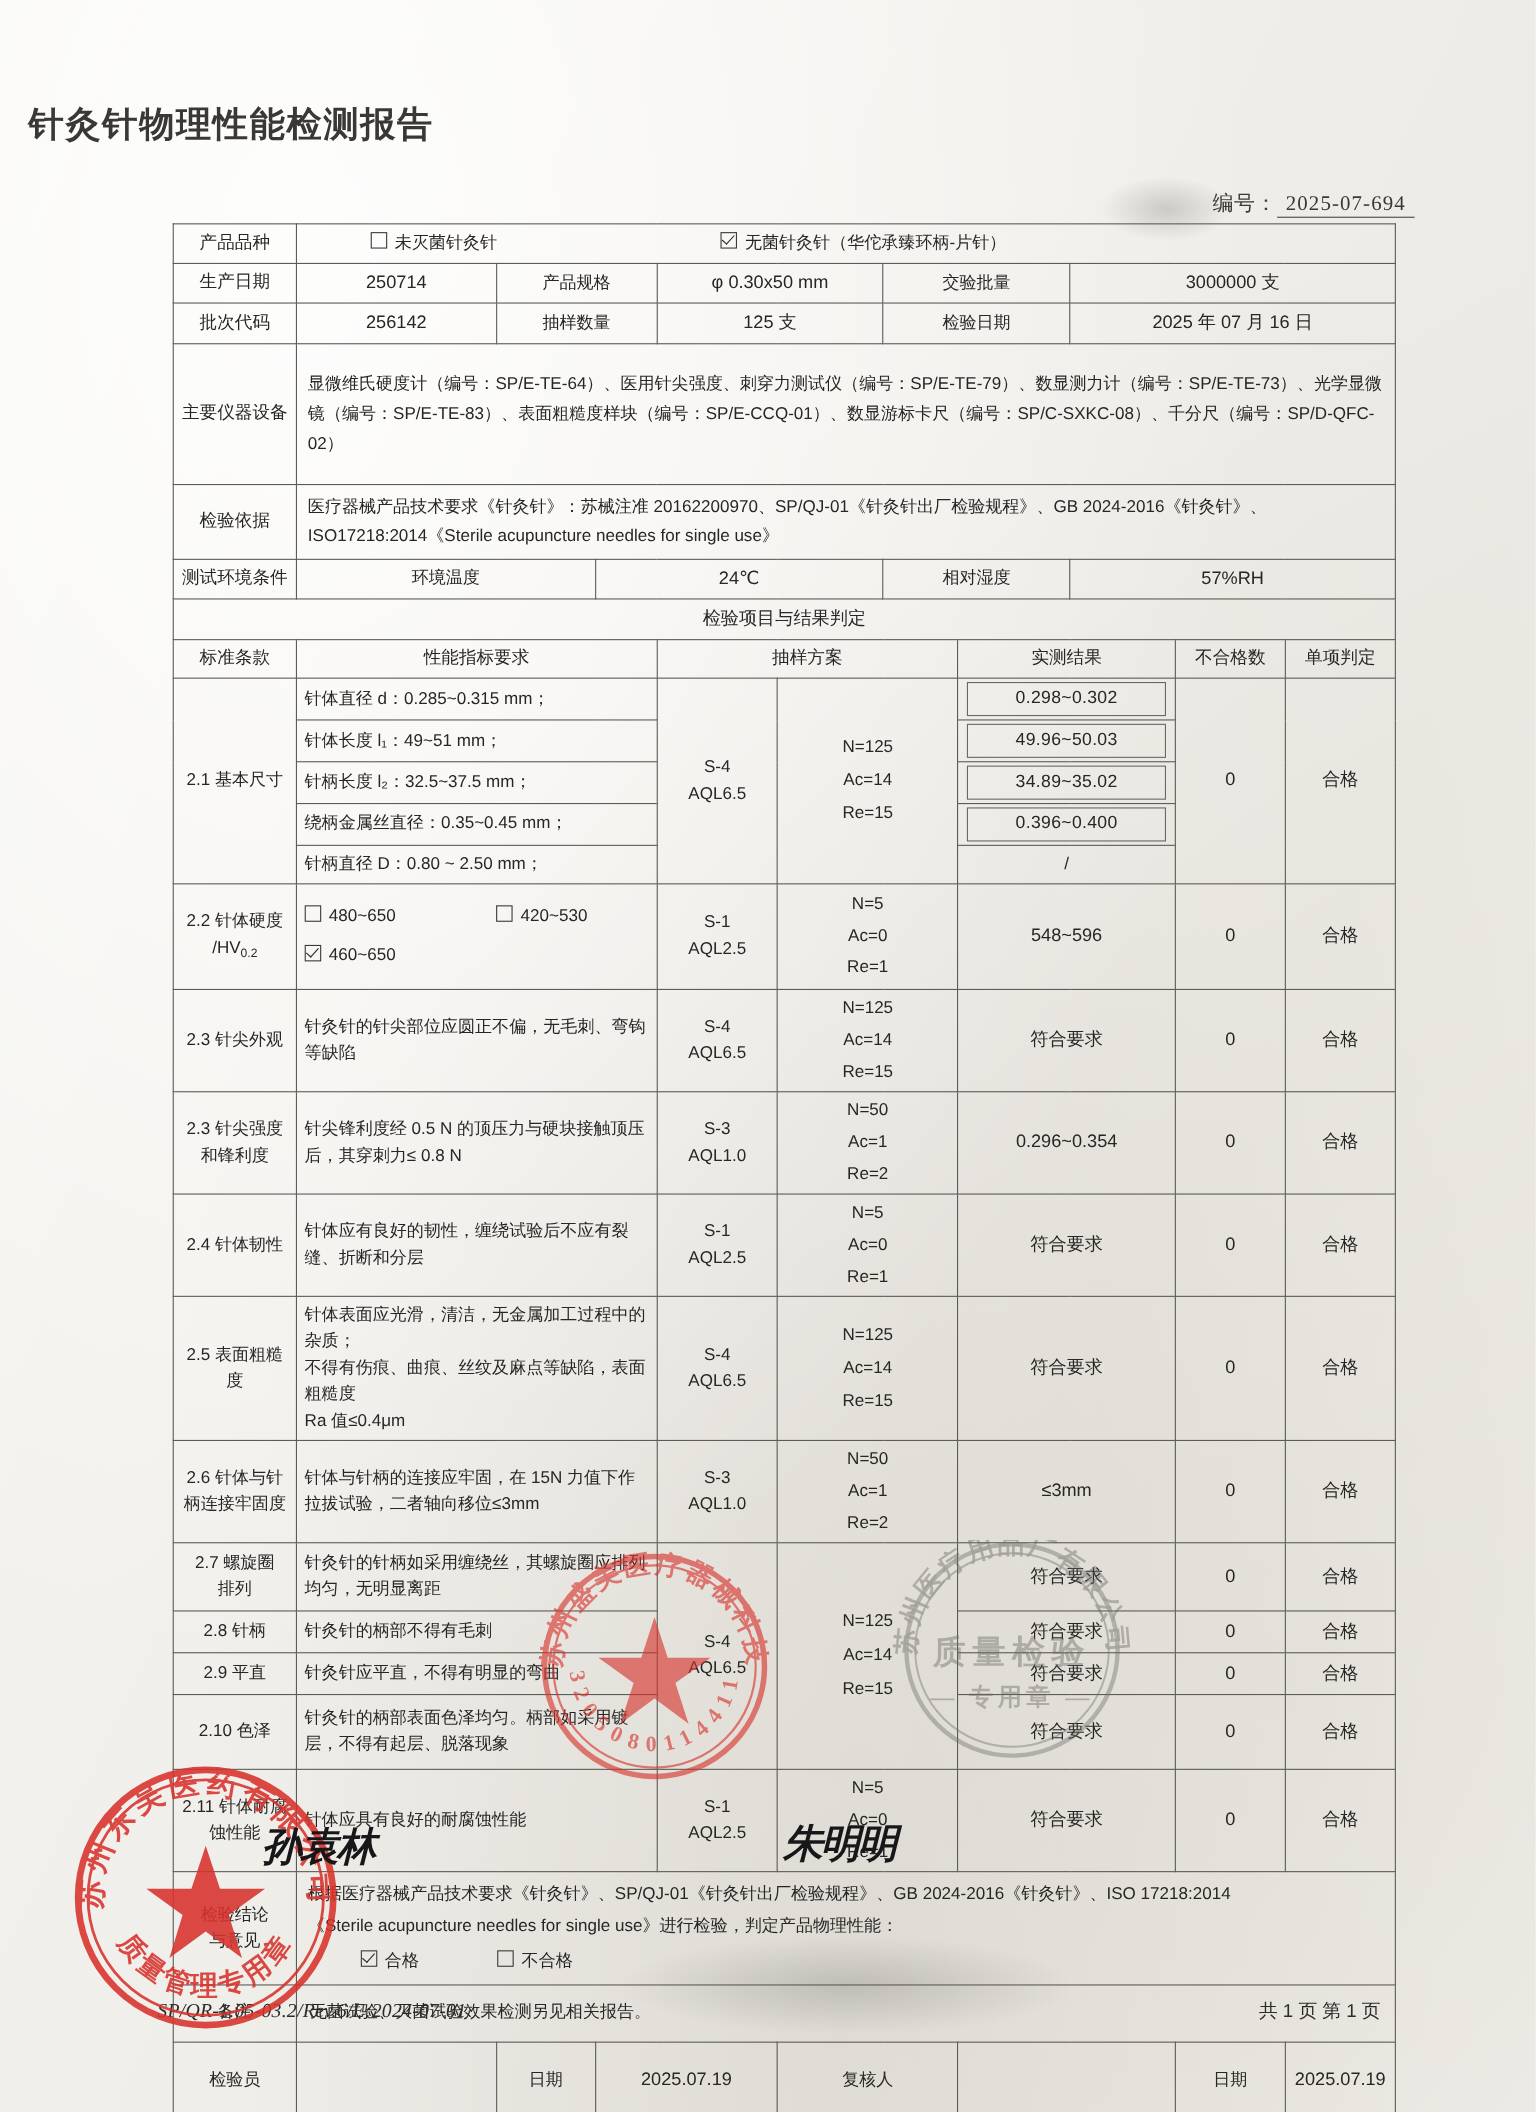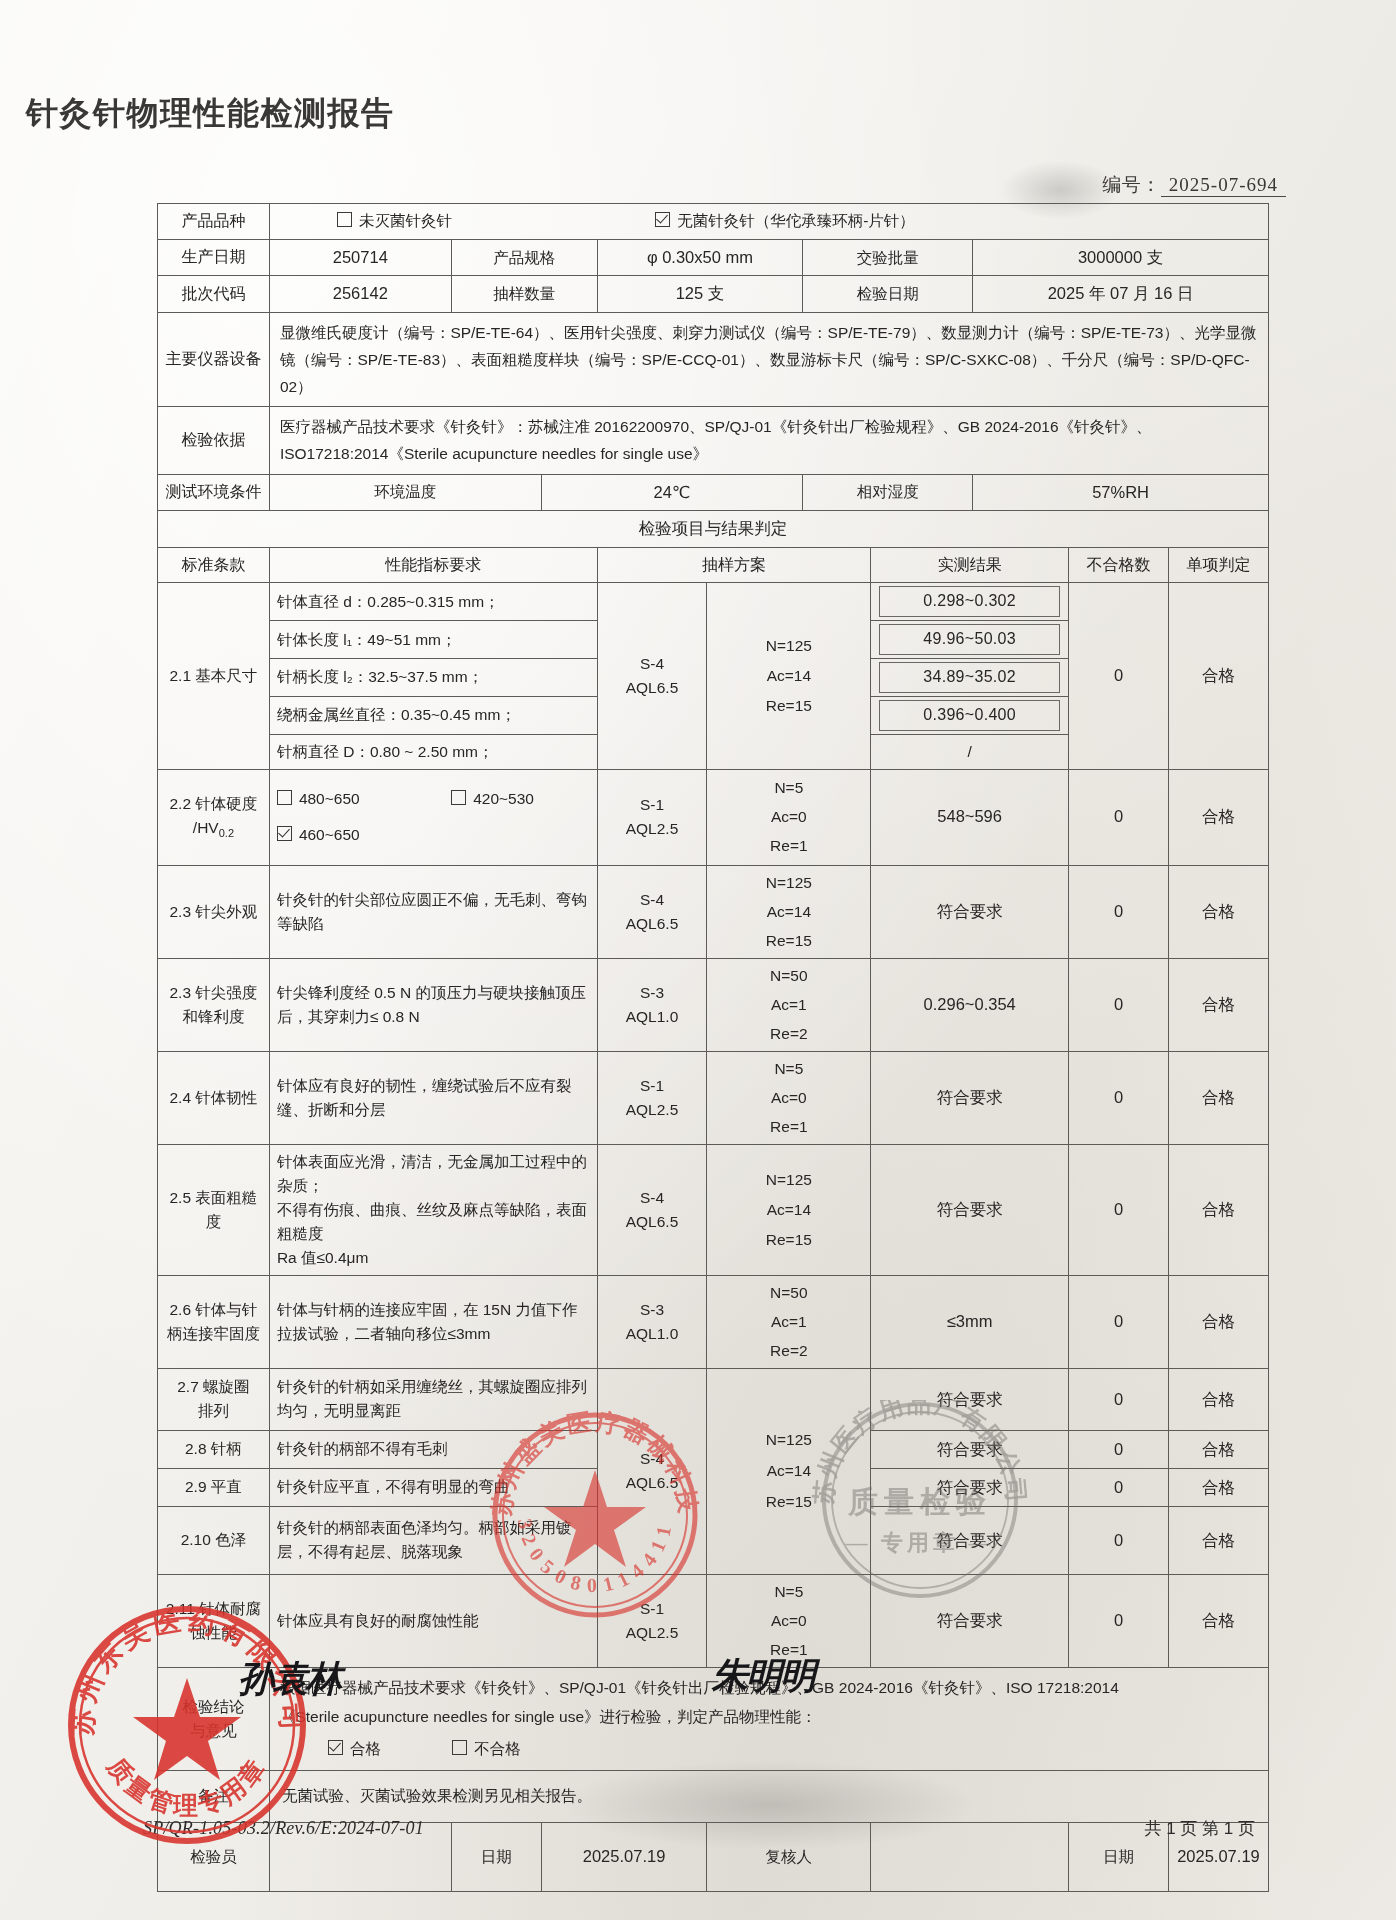--- a/index.html
+++ b/index.html
@@ -205,21 +205,21 @@
       <td class="lbl">批次代码</td>
       <td class="c big" colspan="2">256142</td>
       <td class="c" colspan="2">抽样数量</td>
       <td class="c big" colspan="2">125 支</td>
       <td class="c" colspan="2">检验日期</td>
       <td class="c big" colspan="3">2025 年 07 月 16 日</td>
     </tr>
 
     <tr>
       <td class="lbl">主要仪器设备</td>
-      <td class="l" colspan="11" style="padding:6px 10px;line-height:1.75;">显微维氏硬度计（编号：SP/E-TE-64）、医用针尖强度、刺穿力测试仪（编号：SP/E-TE-79）、数显测力计（编号：SP/E-TE-73）、光学显微镜（编号：SP/E-TE-83）、表面粗糙度样块（编号：SP/E-CCQ-01）、数显游标卡尺（编号：SP/C-SXKC-08）、千分尺（编号：SP/D-QFC-02）</td>
+      <td class="l" colspan="11" style="padding:23px 10px;line-height:1.75;">显微维氏硬度计（编号：SP/E-TE-64）、医用针尖强度、刺穿力测试仪（编号：SP/E-TE-79）、数显测力计（编号：SP/E-TE-73）、光学显微镜（编号：SP/E-TE-83）、表面粗糙度样块（编号：SP/E-CCQ-01）、数显游标卡尺（编号：SP/C-SXKC-08）、千分尺（编号：SP/D-QFC-02）</td>
     </tr>
 
     <tr>
       <td class="lbl">检验依据</td>
       <td class="l" colspan="11" style="padding:6px 10px;line-height:1.75;">医疗器械产品技术要求《针灸针》：苏械注准 20162200970、SP/QJ-01《针灸针出厂检验规程》、GB 2024-2016《针灸针》、ISO17218:2014《Sterile acupuncture needles for single use》</td>
     </tr>
 
     <tr>
       <td class="lbl">测试环境条件</td>
       <td class="c" colspan="3">环境温度</td>

